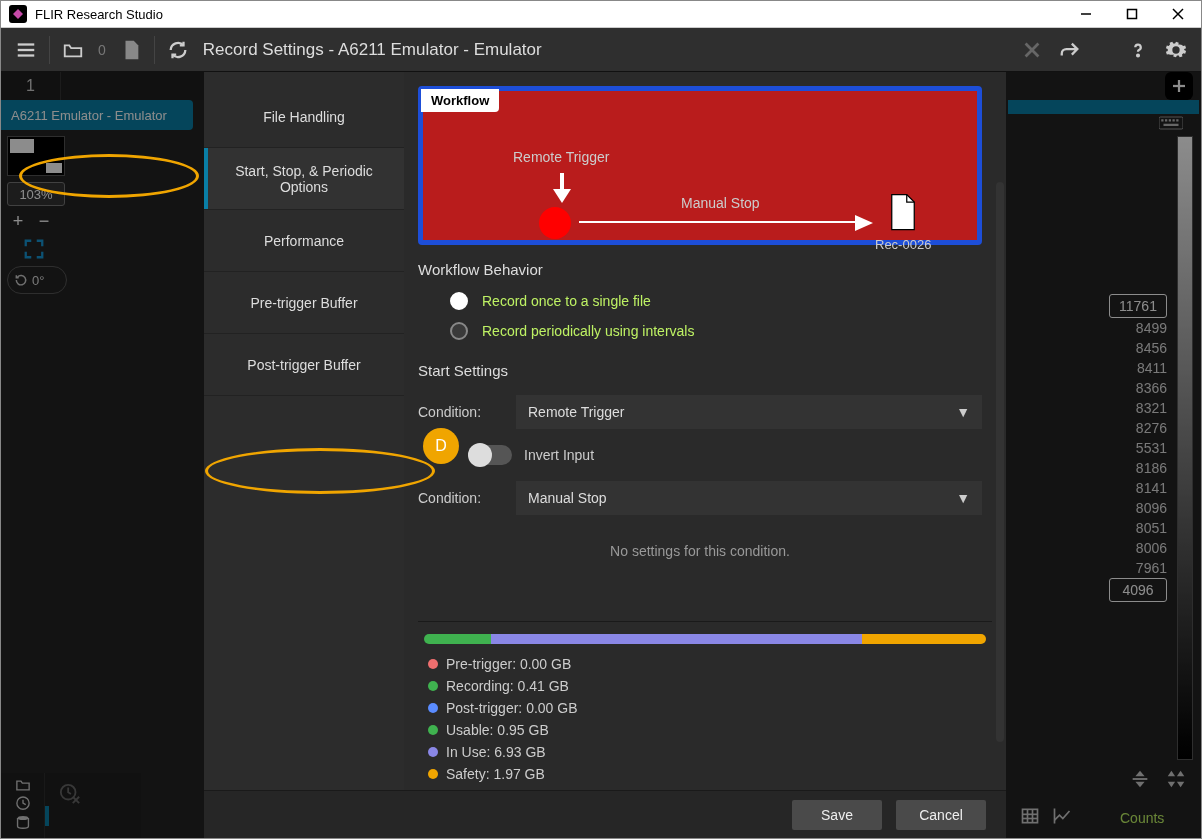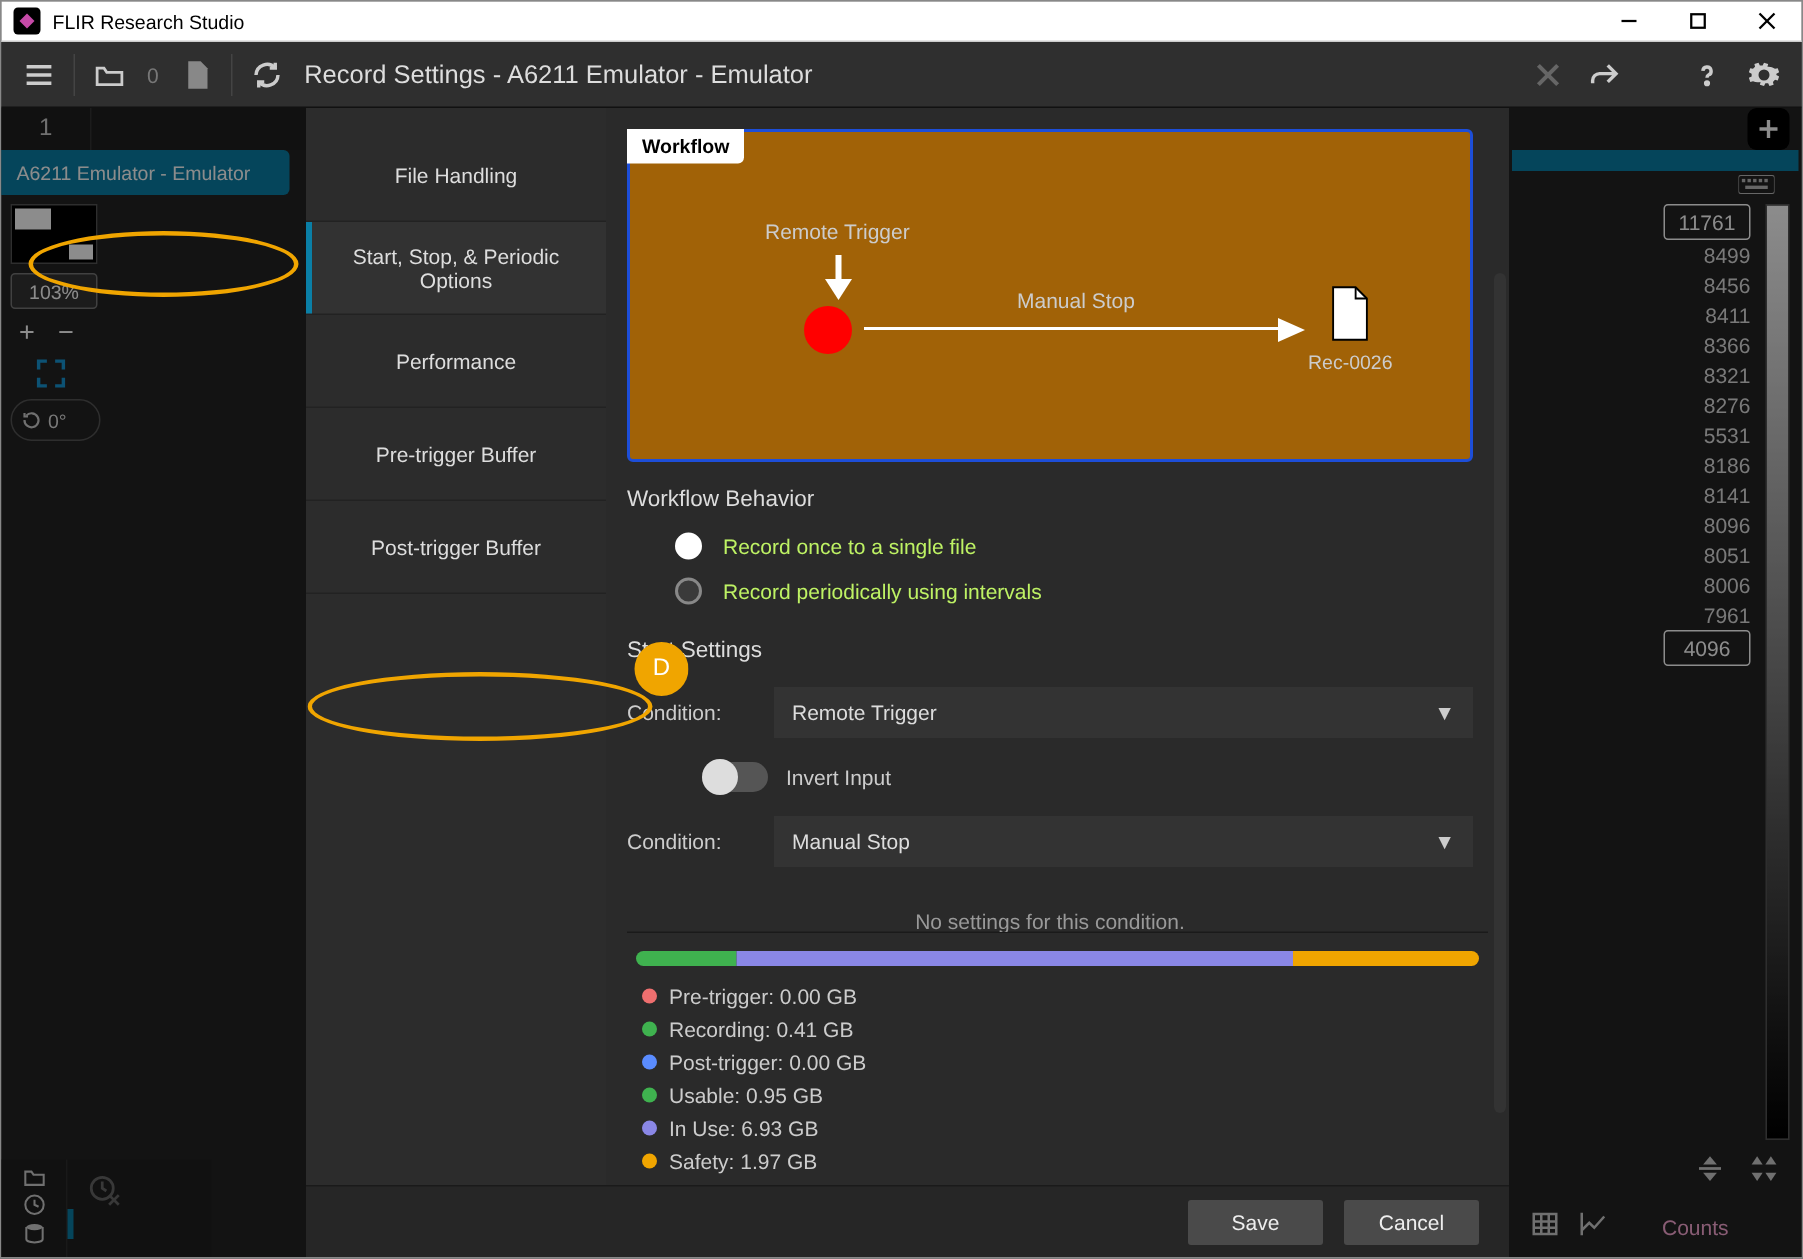--- a/index.html
+++ b/index.html
@@ -42,44 +42,44 @@
 .rot-row { width:60px; height:28px; border:1px solid #555; border-radius:14px; display:flex; align-items:center; padding-left:6px; color:#ddd; font-size:13px; gap:4px;}
 .leftcol-spacer{flex:1;}
 
 .rightcol { width:195px; margin-left:auto; background:#242424; display:flex; flex-direction:column; position:relative; z-index:1;}
 .rc-top { height:28px; display:flex; justify-content:flex-end; padding-right:8px; align-items:center; position:relative; z-index:10;}
 .plus-badge { width:28px; height:28px; background:#000; border-radius:6px; color:#fff; display:flex; align-items:center; justify-content:center; font-size:20px; font-weight:bold; }
 .rc-bar { height:14px; background:#0a7fa6; margin:0 2px 2px 2px; position:relative; z-index:10;}
 .rc-keys { height:16px; display:flex; justify-content:flex-end; padding-right:18px; color:#bbb; position:relative; z-index:10;}
 .rc-keys svg{width:24px;height:14px;}
 .rc-scale { flex:1; display:flex; padding:4px 8px 4px 0; position:relative; z-index:10; }
-.ticks { flex:1; display:flex; flex-direction:column; justify-content:flex-start; align-items:flex-end; padding-right:8px; }
+.ticks { flex:1; display:flex; flex-direction:column; justify-content:center; align-items:flex-end; padding-right:8px; }
 .tickv { color:#ddd; font-size:14px; height:20px; display:flex; align-items:center;}
 .tick-box { width:58px; height:24px; border:1px solid #fff; border-radius:3px; color:#fff; font-size:14px; display:flex; align-items:center; justify-content:center; }
 .grad { width:16px; background:linear-gradient(#fff,#000); border:1px solid #555; margin-left:2px;}
 .rc-ctrl { height:34px; display:flex; justify-content:flex-end; padding-right:14px; gap:14px; align-items:center; position:relative; z-index:10;}
 .rc-ctrl svg{width:22px;height:22px;color:#ccc;}
 .rc-foot { height:40px; display:flex; align-items:center; padding:0 14px; gap:12px; position:relative; z-index:10;}
 .rc-foot svg{width:20px;height:20px;color:#ccc;}
-.counts-label { color:#f9a8d4; font-size:14px; margin-left:24px; }
+.counts-label { color:#bef264; font-size:14px; margin-left:36px; }
 .bs-item { width:44px; display:flex; flex-direction:column; align-items:center; justify-content:space-around; padding:8px 0; border-right:1px solid #2f2f2f;}
 .bs-item svg{width:20px;height:20px;color:#ccc;}
 .bs-xrow { width:42px; display:flex; align-items:flex-start; justify-content:center; padding-top:10px;}
 .bs-xrow svg{width:22px;height:22px;color:#666;}
 
 .modal-wrap { position:absolute; left:203px; top:0; width:802px; bottom:0; z-index:20; display:flex; flex-direction:column; background:#2a2a2a; } 
 .modal-body { flex:1; display:flex; min-height:0; }
 .settings-tabs { width:200px; background:#2c2c2c; display:flex; flex-direction:column; padding-top:14px; }
 .stab { height:62px; display:flex; align-items:center; justify-content:center; color:#ddd; font-size:14px; border-bottom:1px solid #222; padding:0 10px; text-align:center; position:relative;}
 .stab.selected { background:#323232; }
 .stab.selected::before{content:"";position:absolute;left:0;top:0;bottom:0;width:4px;background:#0a7fa6;}
 .settings-content { flex:1; background:#2a2a2a; padding:14px 14px 0 14px; display:flex; flex-direction:column; min-height:0; overflow:hidden; }
 .scroll-area{flex:1; overflow-y:auto; padding-right:10px;}
 
-.wf-box { border:2px solid #1d4ed8; border-radius:4px; height:222px; position:relative; background:#a16207; }
+.wf-box { border:5px solid #1d4ed8; border-radius:4px; height:159px; position:relative; background:#b91c1c; }
 .wf-tag { position:absolute; top:-2px; left:-2px; background:#fff; color:#000; font-size:13px; font-weight:bold; padding:4px 10px; border-bottom-right-radius:4px;}
 .wf-trigger-label { position:absolute; left:90px; top:58px; color:#ccc; font-size:14px; }
 .wf-arrow-down { position:absolute; left:130px; top:82px; color:#fff; }
 .wf-arrow-down svg{width:18px;height:30px;}
 .wf-reddot { position:absolute; left:116px; top:116px; width:32px; height:32px; background:#ff0000; border-radius:50%; }
 .wf-line { position:absolute; left:156px; top:130px; width:280px; height:2px; background:#fff;}
 .wf-arrowhead{position:absolute; left:432px; top:122px; color:#fff;}
 .wf-arrowhead svg{width:20px;height:20px;}
 .wf-stop-label { position:absolute; left:258px; top:104px; color:#ccc; font-size:14px; }
 .wf-file { position:absolute; left:452px; top:102px; text-align:center; color:#ccc; font-size:13px;}

